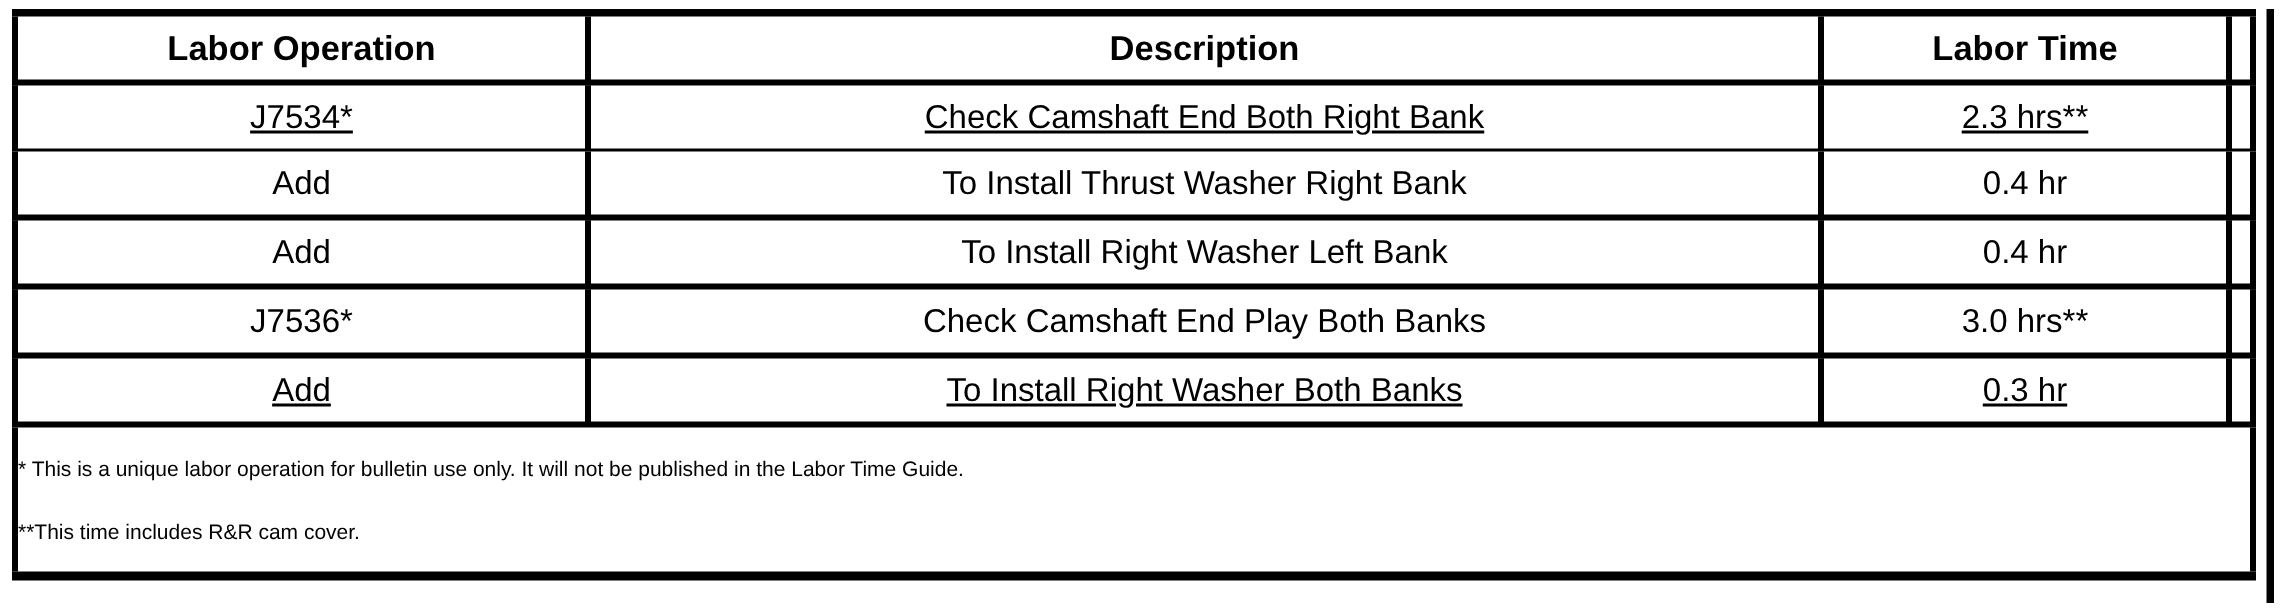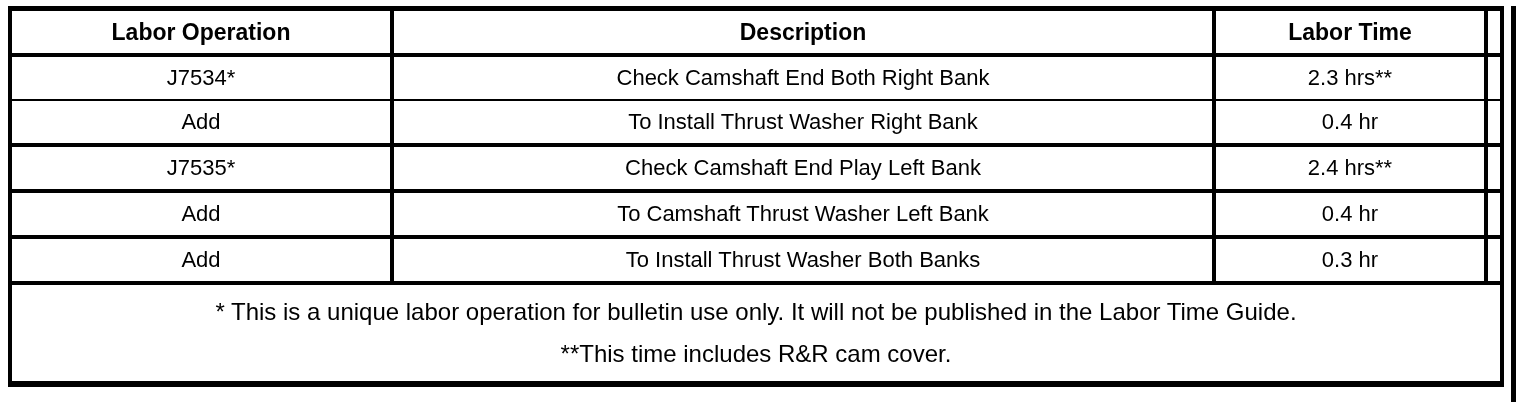--- a/index.html
+++ b/index.html
@@ -70,39 +70,38 @@
     font-size: 22px;
     font-weight: normal;
     border-left: 4px solid #000;
     border-right: 4px solid #000;
   }
   .body-cell.extra {
     border-left: 3px solid #000;
   }
 
   
-  tr.rule-thin > .body-cell { border-bottom: 2px solid #000; }
+  tr.rule-thin > .body-cell { border-bottom: 2px solid #000; text-decoration: underline; }
   tr.rule-thick > .body-cell { border-bottom: 4px solid #000; }
 
   
   .foot-cell {
     height: 96px;
     border-top: 4px solid #000;
     border-bottom: 6px solid #000;
     border-left: 4px solid #000;
     border-right: 4px solid #000;
     text-align: left;
     vertical-align: top;
     padding: 7px 0 0 6px;
   }
   .foot-line {
-    font-size: 24px;
+    font-size: 14px;
     line-height: 30px;
     white-space: nowrap;
-    text-align: center;
   }
   .foot-gap { height: 12px; }
 
   
   .outer-rule {
     position: absolute;
     top: 6px;
     left: 1511px;
     width: 5px;
     height: 396px;
@@ -139,38 +138,38 @@
         <td class="body-cell extra"></td>
       </tr>
 
       <tr class="rule-thick">
         <td class="body-cell">Add</td>
         <td class="body-cell">To Install Thrust Washer Right Bank</td>
         <td class="body-cell">0.4 hr</td>
         <td class="body-cell extra"></td>
       </tr>
 
+
       <tr class="rule-thick">
-        <td class="body-cell">J7535*</td>
-        <td class="body-cell">Check Camshaft End Play Left Bank</td>
-        <td class="body-cell">2.4 hrs**</td>
+        <td class="body-cell">Add</td>
+        <td class="body-cell">To Install Right Washer Left Bank</td>
+        <td class="body-cell">0.4 hr</td>
         <td class="body-cell extra"></td>
       </tr>
 
       <tr class="rule-thick">
-        <td class="body-cell">Add</td>
-        <td class="body-cell">To Camshaft Thrust Washer Left Bank</td>
-        <td class="body-cell">0.4 hr</td>
+        <td class="body-cell">J7536*</td>
+        <td class="body-cell">Check Camshaft End Play Both Banks</td>
+        <td class="body-cell">3.0 hrs**</td>
         <td class="body-cell extra"></td>
       </tr>
 
-
       <tr class="rule-thin">
         <td class="body-cell">Add</td>
-        <td class="body-cell">To Install Thrust Washer Both Banks</td>
+        <td class="body-cell">To Install Right Washer Both Banks</td>
         <td class="body-cell">0.3 hr</td>
         <td class="body-cell extra"></td>
       </tr>
 
       <tr>
         <td class="foot-cell" colspan="4">
           <div class="foot-line">* This is a unique labor operation for bulletin use only. It will not be published in the Labor Time Guide.</div>
           <div class="foot-gap"></div>
           <div class="foot-line">**This time includes R&amp;R cam cover.</div>
         </td>

